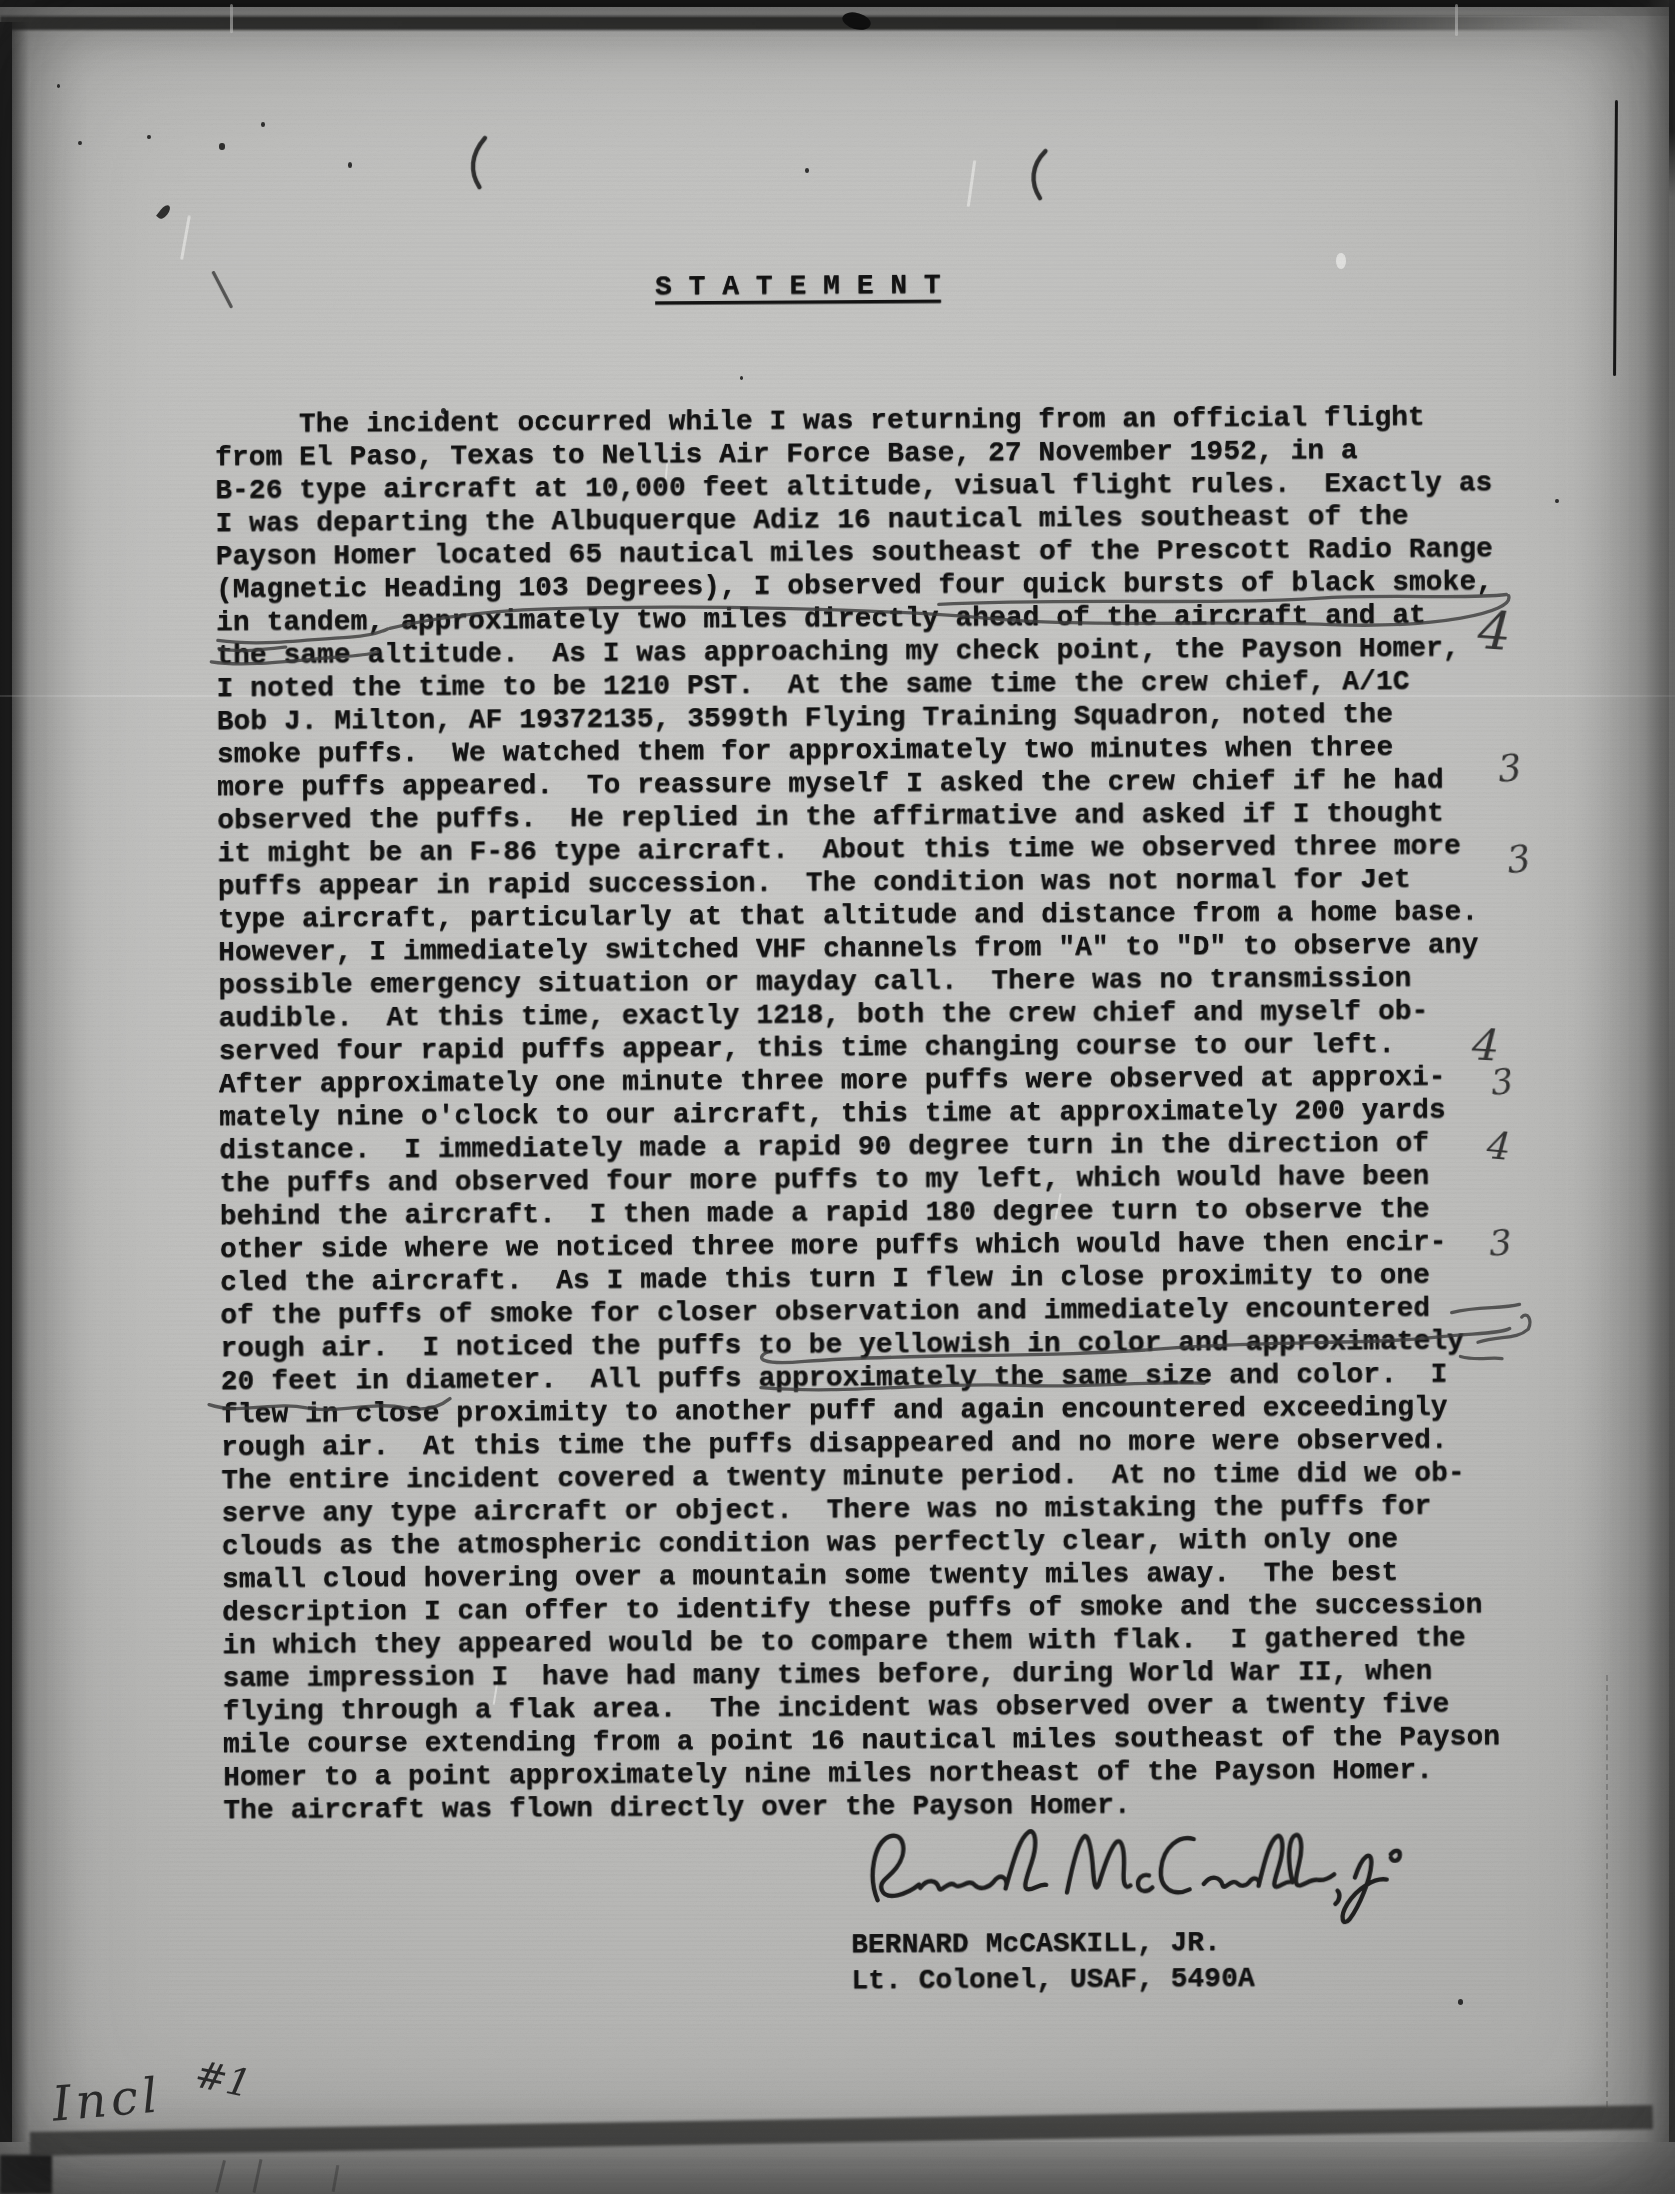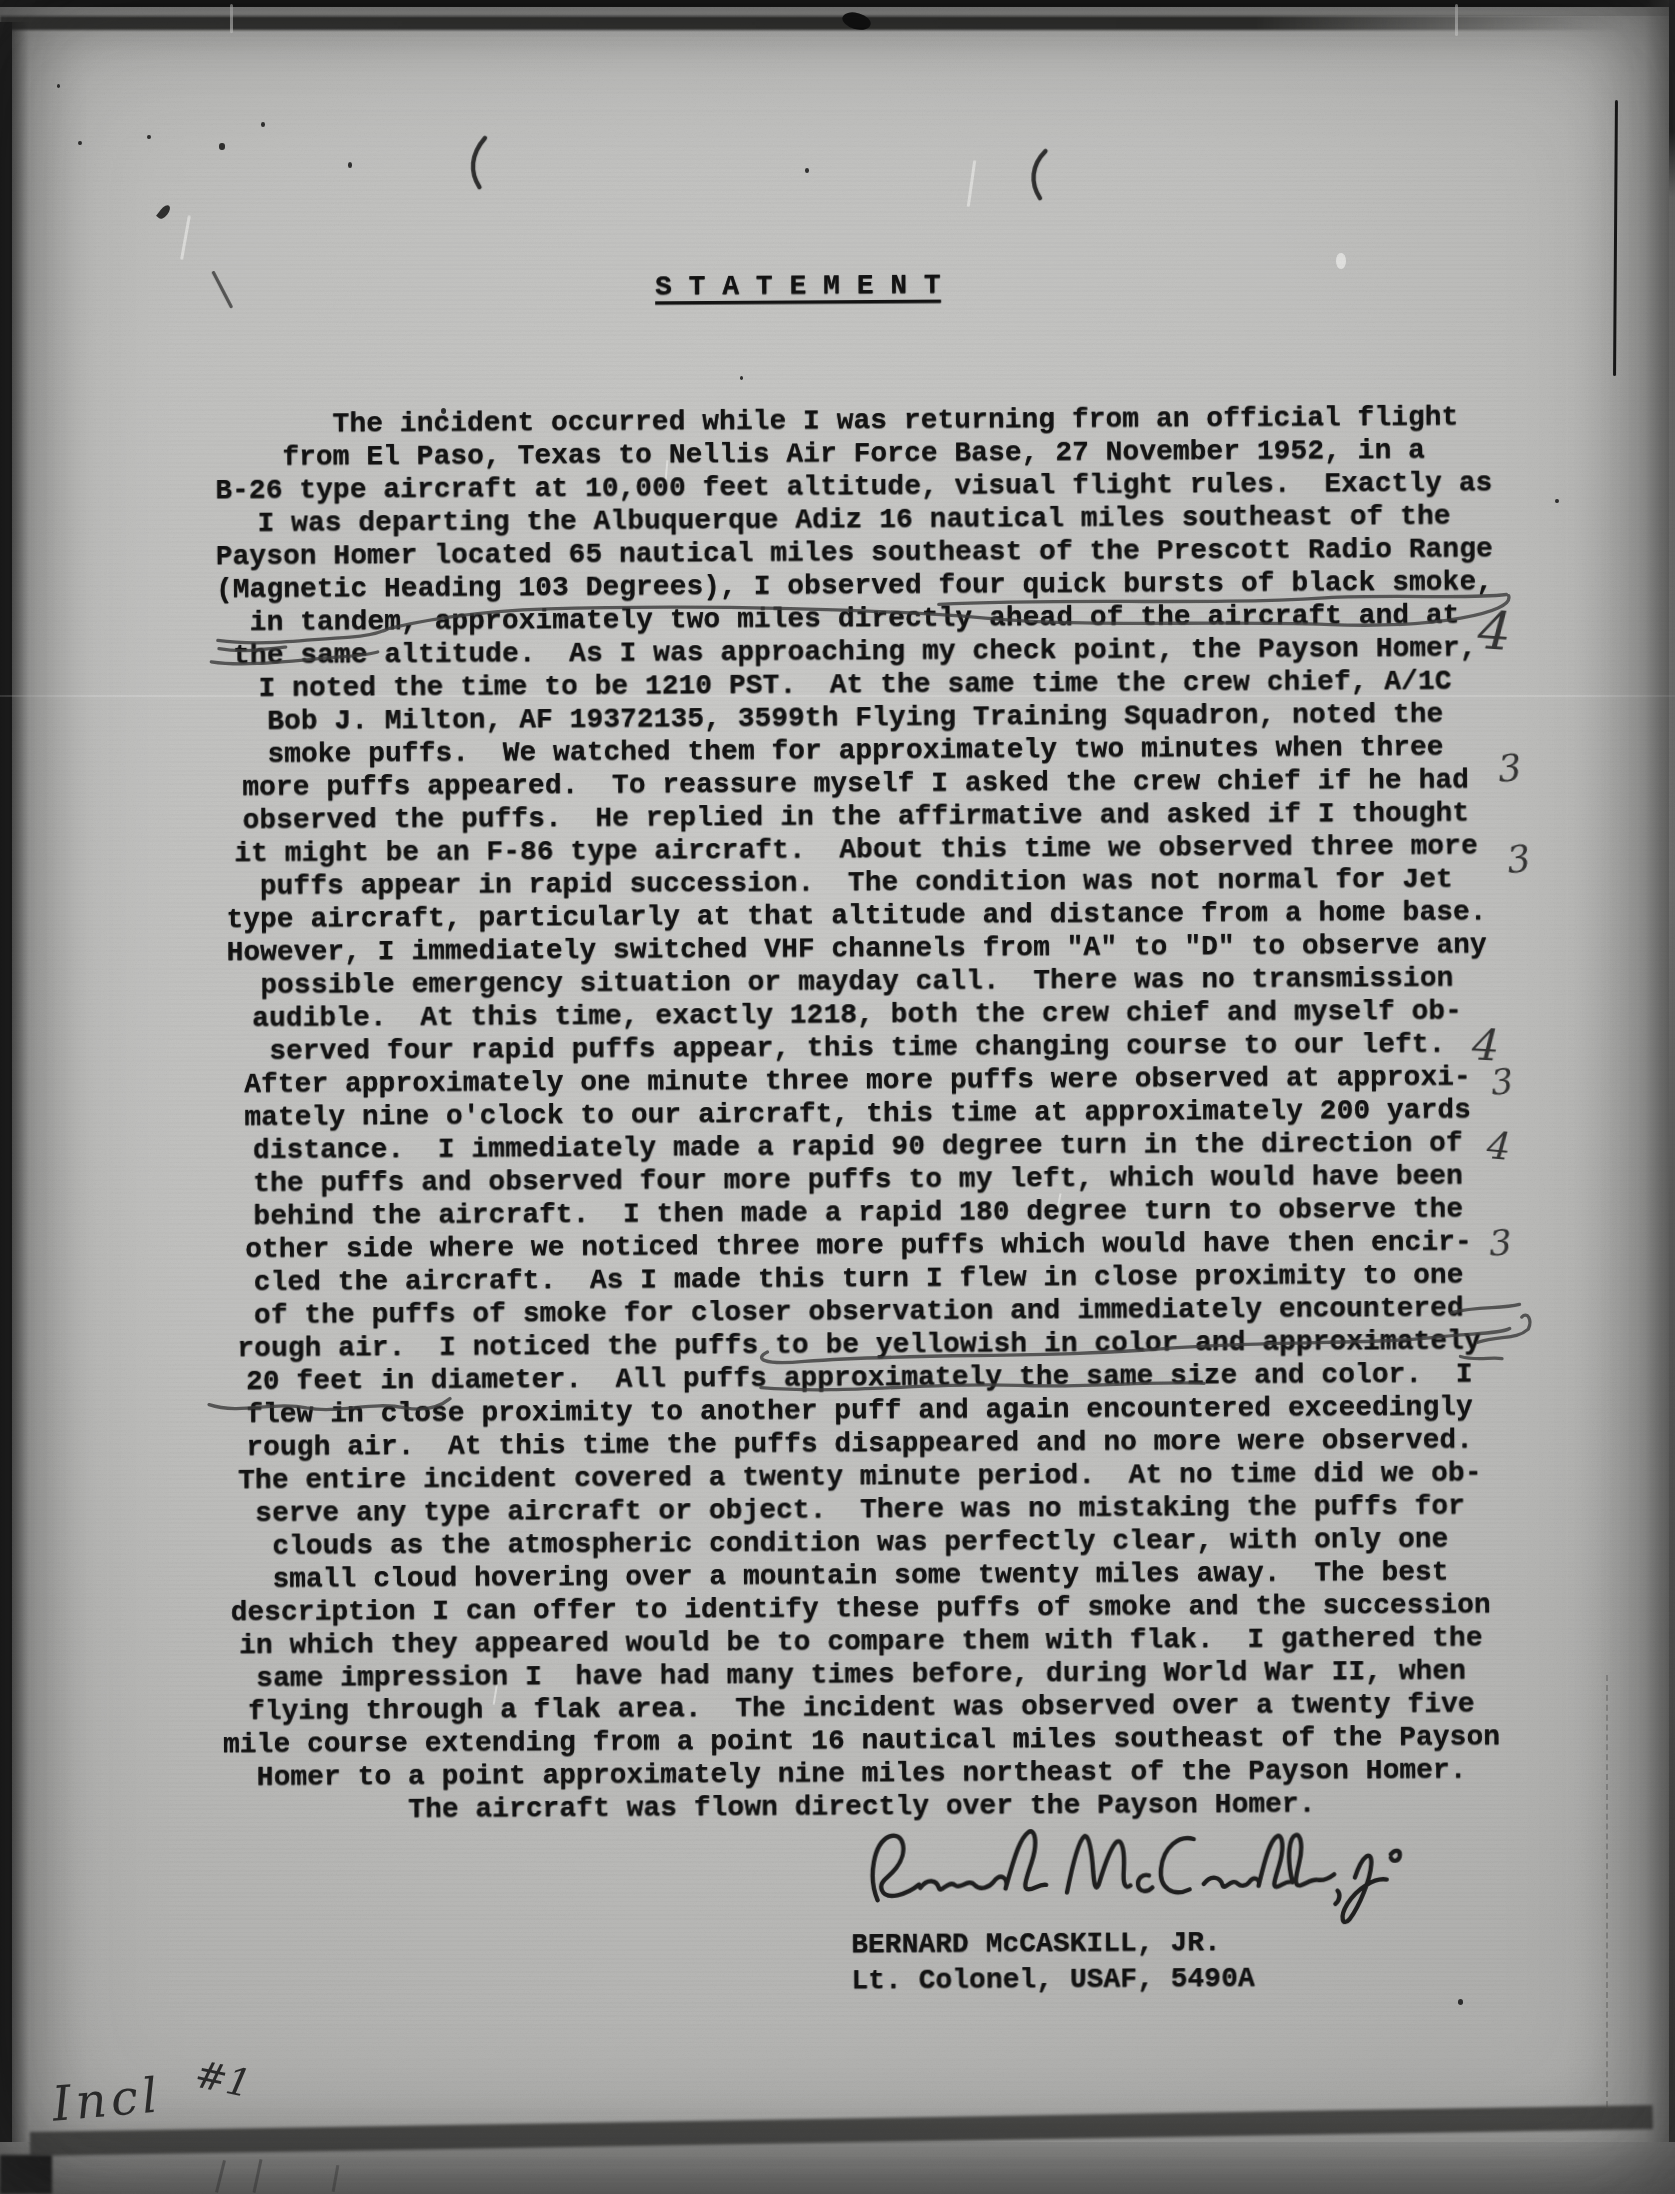--- a/index.html
+++ b/index.html
@@ -3,21 +3,20 @@
 <meta charset="utf-8">
 <style>
   :root{
     --paper:#c1c1bf; --ink:#131313; --pencil:#3b3b3b;
   }
   html,body{margin:0;padding:0;background:#6f6f6d;}
   .page{
     position:relative;width:1675px;height:2194px;overflow:hidden;
     background:radial-gradient(ellipse 1259px 1478px at 45% 36%, #cbcbc9 0%, #c1c1bf 55%, #b0b0ae 100%);
     font-family:"Liberation Mono",monospace;
-    text-align:center;
   }
   .vignette{position:absolute;inset:0;pointer-events:none;z-index:9;
     box-shadow:inset 0 0 153px rgba(40,40,40,.36), inset -30px 0 82px rgba(40,40,40,.30),
                inset 25px 0 71px rgba(40,40,40,.22), inset 0 -38px 93px rgba(50,50,50,.32);}
   .scanband{position:absolute;inset:0;pointer-events:none;z-index:8;opacity:.5;
     background:repeating-linear-gradient(180deg, rgba(0,0,0,.025) 0 1.6px, rgba(0,0,0,0) 1.6px 4.4px);}
   .grain{position:absolute;inset:0;z-index:10;pointer-events:none;opacity:.09;mix-blend-mode:multiply;}
 
   
   .typed{position:absolute;inset:0;transform:rotate(-0.35deg);transform-origin:219px 1095px;

